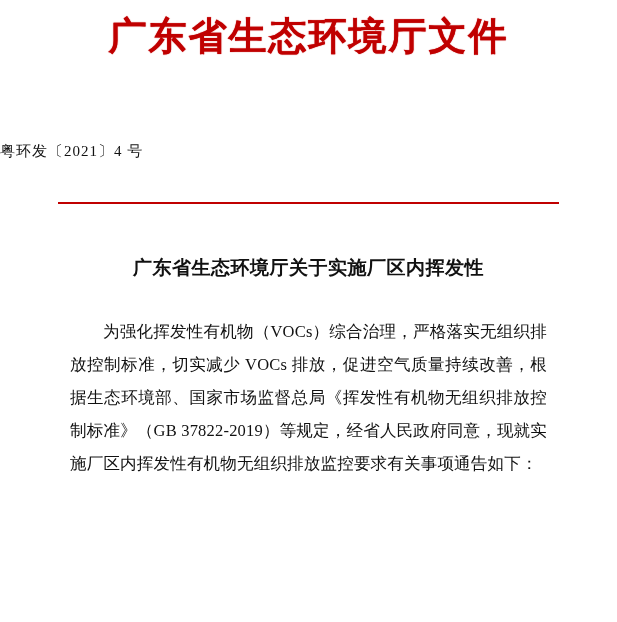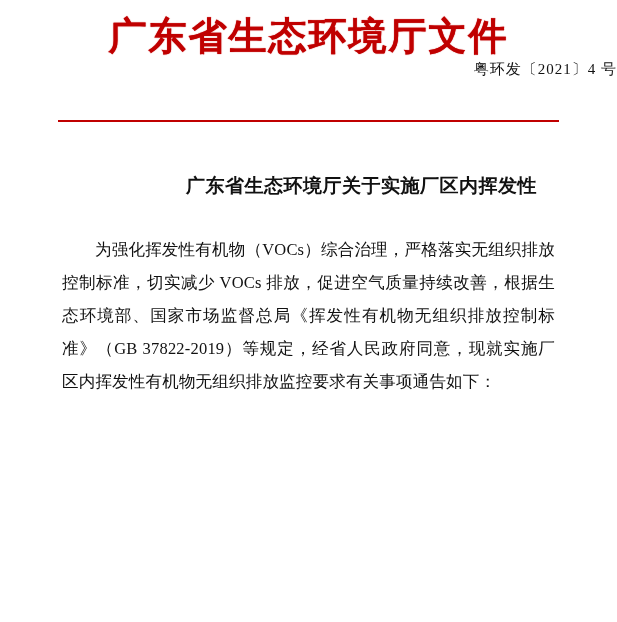--- a/index.html
+++ b/index.html
@@ -27,53 +27,54 @@
     color: #c00000;
     font-weight: bold;
     font-size: 38px;
     letter-spacing: 2px;
     line-height: 1.2;
     font-family: "Liberation Serif", "DejaVu Serif", serif;
     text-shadow: 0 0 1px #c00000;
     white-space: nowrap;
   }
   .doc-number {
-    text-align: right;
+    text-align: left;
+    margin-top: 82px;
     font-size: 15px;
     letter-spacing: 1px;
     color: #111;
   }
   .red-rule {
     margin: 41px 58px 0 58px;
     height: 2px;
     background: #c00000;
   }
   .title-block {
     margin: 47px 80px 0 80px;
-    text-align: right;
+    text-align: center;
     font-weight: bold;
     font-size: 19px;
     line-height: 1.75;
     letter-spacing: 0.5px;
     color: #111;
   }
   .title-line {
     display: block;
   }
   .body-text {
     margin: 31px 62px 0 62px;
     font-size: 16.5px;
     line-height: 2.0;
     text-align: justify;
     text-justify: inter-ideograph;
     letter-spacing: 0.2px;
     color: #111;
   }
   .para {
-    margin: 0;
+    margin: 8px;
     text-indent: 2em;
   }
   .para + .para {
     margin-top: 2px;
   }
 </style>
 </head>
 <body>
 
 <div class="page">

